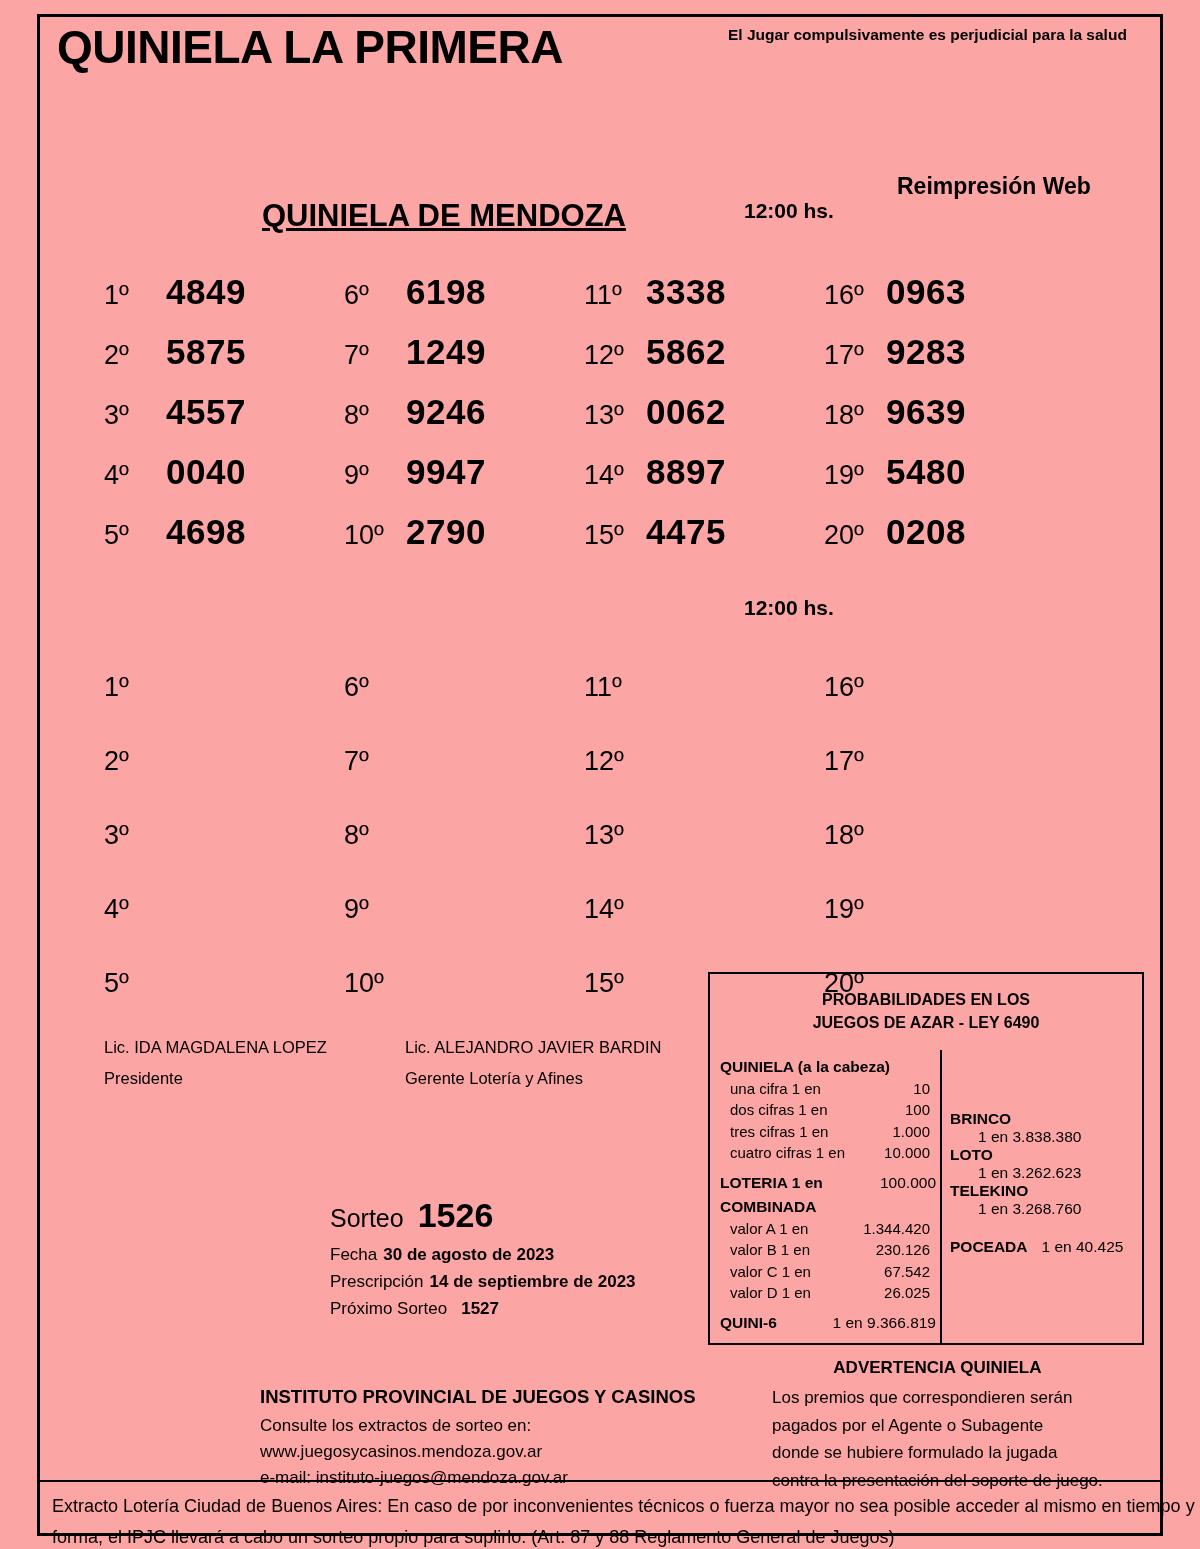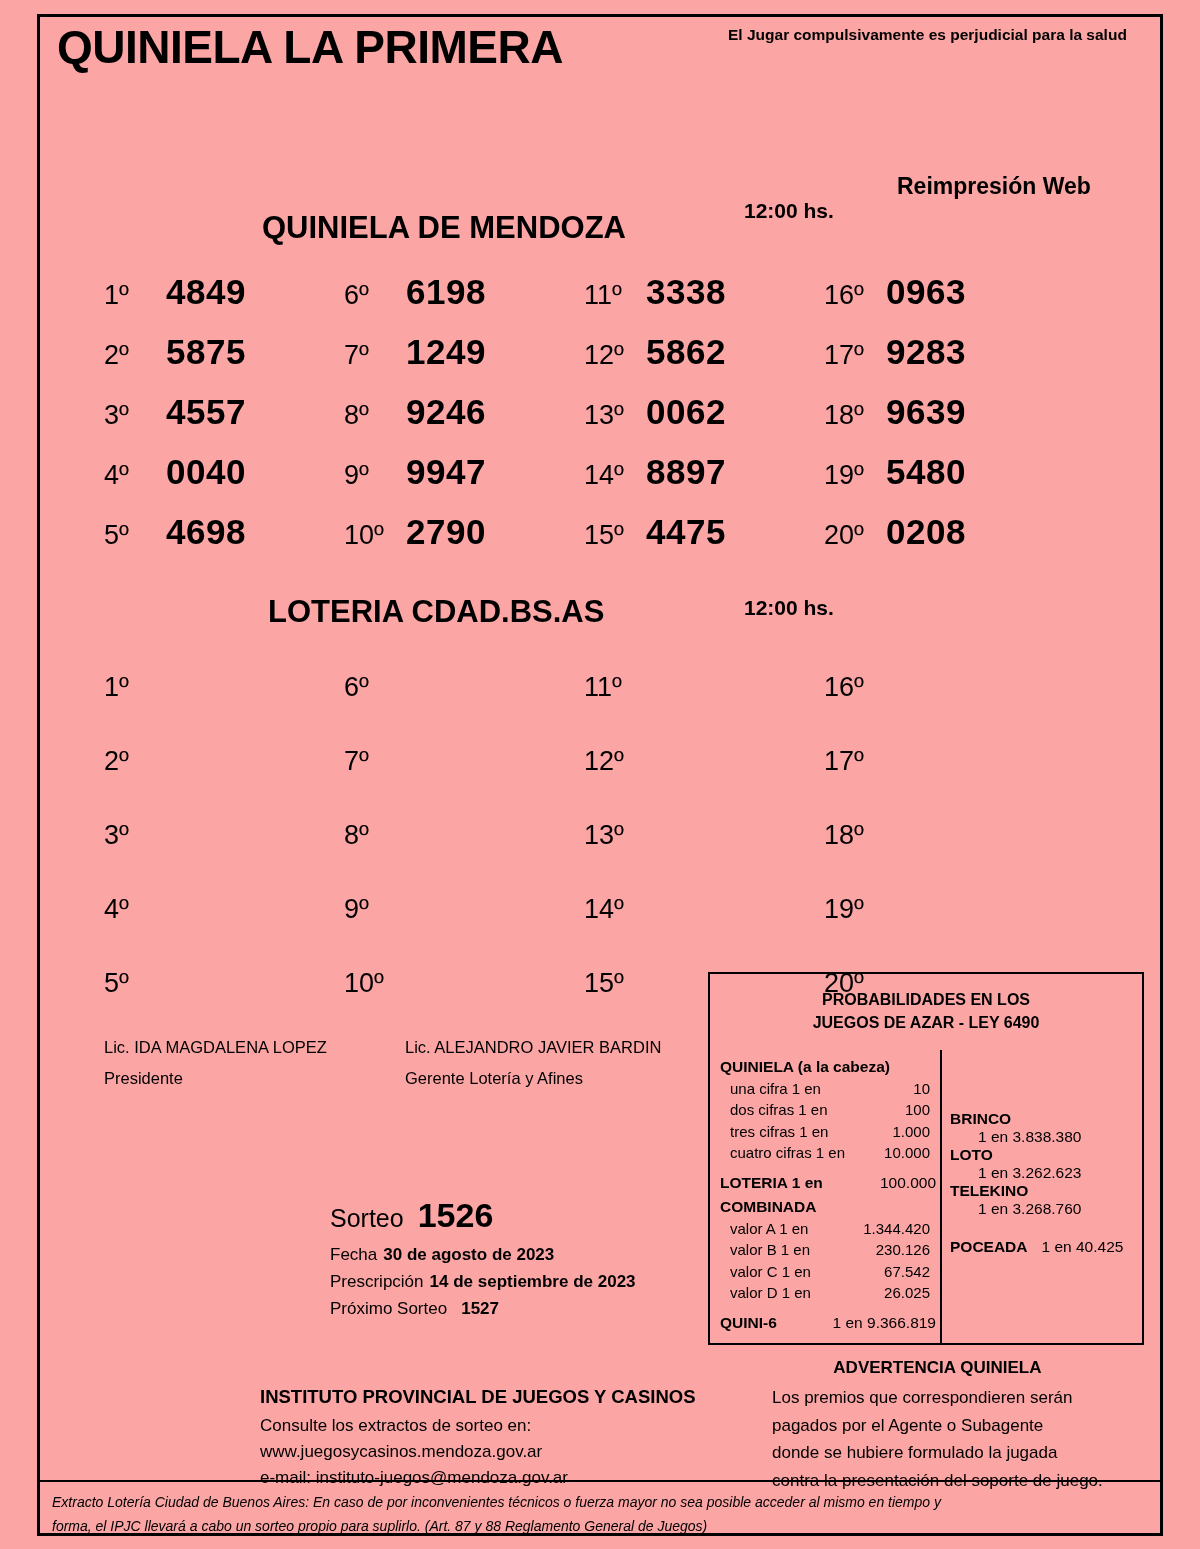--- a/index.html
+++ b/index.html
@@ -218,33 +218,33 @@
   .advert-line { font-size: 17px; white-space: nowrap; line-height: 1.62; }
   #legal-sep {
     position: absolute;
     left: 40px;
     top: 1480px;
     width: 1120px;
     height: 2px;
     background: #000000;
   }
   #legal-block { position: absolute; left: 52px; top: 1491px; width: 1100px; }
-  .legal-line { font-size: 14px; line-height: 1.7; white-space: nowrap; font-style: italic; }
+  .legal-line { font-size: 18px; line-height: 1.7; white-space: nowrap; }
 </style>
 </head>
 <body>
 
 <div id="page">
 
   <div id="frame"></div>
 
   <div id="masthead">QUINIELA LA PRIMERA</div>
   <div id="health-warning">El Jugar compulsivamente es perjudicial para la salud</div>
 
-  <div class="draw-title" style="left:262px; top:210px;">QUINIELA  DE MENDOZA</div>
+  <div class="draw-title" style="left:262px; top:198px;text-decoration:underline;">QUINIELA  DE MENDOZA</div>
   <div class="draw-time" style="left:744px; top:199px;">12:00 hs.</div>
   <div id="reprint-label">Reimpresión Web</div>
 
   <div class="results-grid" id="grid-mendoza">
       <div class="result-cell">
         <span class="ord">1º</span>
         <span class="num">4849</span>
       </div>
       <div class="result-cell">
         <span class="ord">6º</span>
@@ -317,21 +317,20 @@
       <div class="result-cell">
         <span class="ord">15º</span>
         <span class="num">4475</span>
       </div>
       <div class="result-cell">
         <span class="ord">20º</span>
         <span class="num">0208</span>
       </div>
     </div>
 
-  <div class="draw-title" style="left:268px; top:594px;">LOTERIA CDAD.BS.AS</div>
   <div class="draw-time" style="left:744px; top:596px;">12:00 hs.</div>
 
   <div class="results-grid" id="grid-bsas">
       <div class="result-cell">
         <span class="ord">1º</span>
         <span class="num"></span>
       </div>
       <div class="result-cell">
         <span class="ord">6º</span>
         <span class="num"></span>

